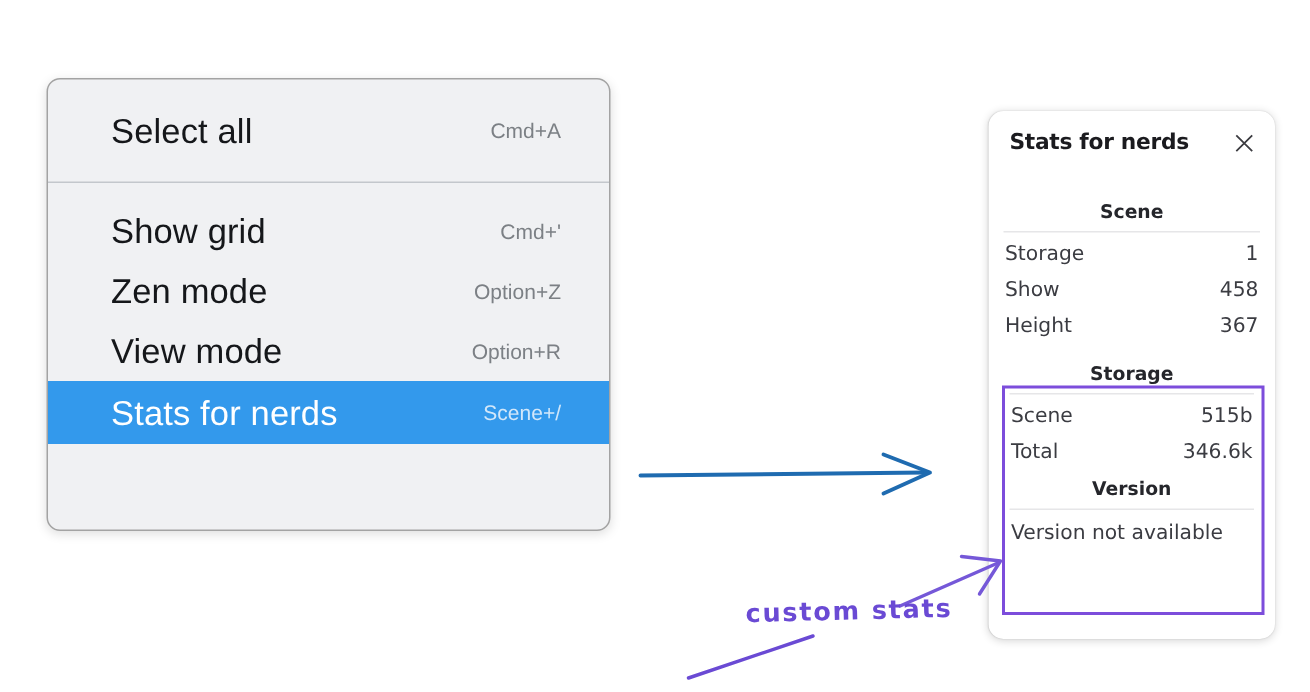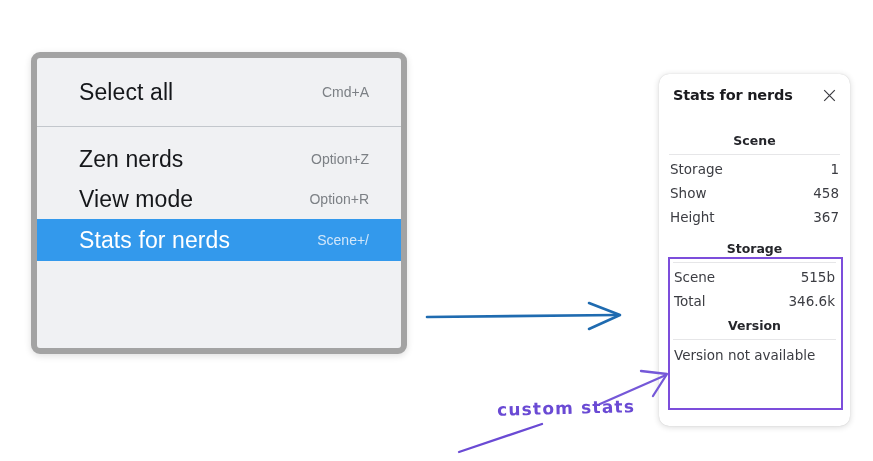--- a/index.html
+++ b/index.html
@@ -17,21 +17,21 @@
   }
 
   
   #context-menu {
     position: absolute;
     left: 31px;
     top: 52px;
     width: 376px;
     height: 302px;
     background: #f0f1f3;
-    border: 6px solid #a3a3a3;
+    border: 1px solid #a3a3a3;
     border-radius: 9px;
     box-shadow: 0 2px 7px rgba(0,0,0,0.13);
     box-sizing: border-box;
     overflow: hidden;
   }
   .menu-group { padding: 0; }
   .menu-group.group-top { padding-top: 14px; padding-bottom: 14px; }
   .menu-group.group-bottom { padding-top: 12px; padding-bottom: 0; }
   .menu-sep {
     height: 1px;
@@ -178,21 +178,25 @@
     <div class="menu-row">
       <span class="menu-label">Select all</span>
       <span class="menu-shortcut">Cmd+A</span>
     </div>
   </div>
 
   <div class="menu-sep"></div>
 
   <div class="menu-group group-bottom">
     <div class="menu-row">
-      <span class="menu-label">Zen nerds</span>
+      <span class="menu-label">Show grid</span>
+      <span class="menu-shortcut">Cmd+'</span>
+    </div>
+    <div class="menu-row">
+      <span class="menu-label">Zen mode</span>
       <span class="menu-shortcut">Option+Z</span>
     </div>
     <div class="menu-row">
       <span class="menu-label">View mode</span>
       <span class="menu-shortcut">Option+R</span>
     </div>
     <div class="menu-row selected">
       <span class="menu-label">Stats for nerds</span>
       <span class="menu-shortcut">Scene+/</span>
     </div>

